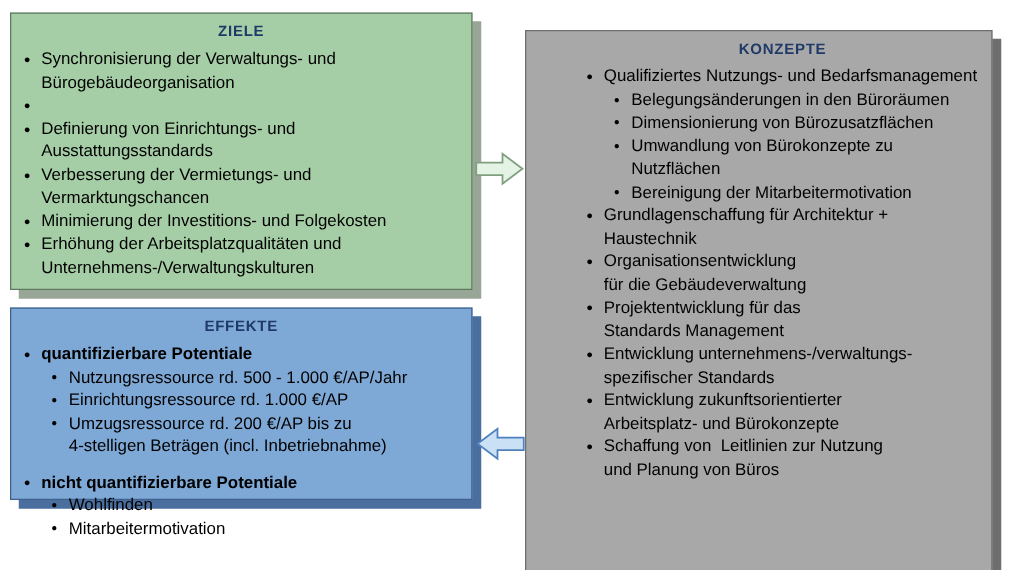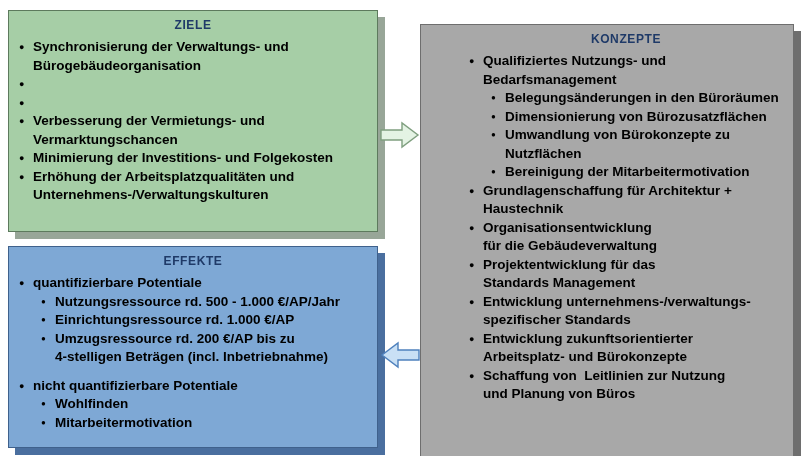--- a/index.html
+++ b/index.html
@@ -22,21 +22,21 @@
     box-shadow: 7px 7px 0 var(--ziele-shadow, #98a698);
   }
   .box-konzepte {
     left: 420px; top: 24px; width: 374px; height: 434px;
     background: var(--konzepte-fill, #a8a8a8);
     border: 1px solid var(--konzepte-border, #6e6e6e);
     box-shadow: 7px 7px 0 var(--konzepte-shadow, #6e6e6e);
     padding-left: 48px;
   }
   .box-effekte {
-    left: 8px; top: 246px; width: 370px; height: 202px;
+    left: 8px; top: 246px; width: 370px; height: 154px;
     background: var(--effekte-fill, #7ea8d5);
     border: 1px solid var(--effekte-border, #3f618c);
     box-shadow: 7px 7px 0 var(--effekte-shadow, #4a6f9f);
   }
   .box-title {
     text-align: center;
     font-size: 12px;
     font-weight: bold;
     letter-spacing: 0.6px;
     color: var(--title-color, #1f3a68);
@@ -50,21 +50,21 @@
     line-height: 18.5px;
     color: var(--text-color, #000000);
   }
   .item .bullet {
     flex: 0 0 14px;
     width: 14px;
     font-size: 9px;
     line-height: 18.5px;
     color: var(--text-color, #000000);
   }
-  .item .txt { white-space: pre-wrap; font-weight: bold; }
+  .item .txt { white-space: pre-wrap; }
   .item.level-2 { margin-left: 22px; }
   .item.level-2 .bullet { font-size: 8px; }
   .item.bold .txt { font-weight: bold; }
   .item.gap { margin-top: 10px; }
   .arrow { position: absolute; }
   .arrow-right { left: 380px; top: 121px; }
   .arrow-right polygon {
     fill: var(--arrow-right-fill, #e4f3e4);
     stroke: var(--arrow-right-stroke, #7f9f7f);
     stroke-width: 1.4;
@@ -87,20 +87,22 @@
         <div class="item level-1">
           <span class="bullet">●</span>
           <span class="txt">Synchronisierung der Verwaltungs- und
 Bürogebäudeorganisation</span>
         </div>
         <div class="item level-1">
           <span class="bullet">●</span>
         </div>
         <div class="item level-1">
           <span class="bullet">●</span>
+          <span class="txt">Definierung von Einrichtungs- und
+Ausstattungsstandards</span>
         </div>
         <div class="item level-1">
           <span class="bullet">●</span>
           <span class="txt">Verbesserung der Vermietungs- und
 Vermarktungschancen</span>
         </div>
         <div class="item level-1">
           <span class="bullet">●</span>
           <span class="txt">Minimierung der Investitions- und Folgekosten</span>
         </div>

